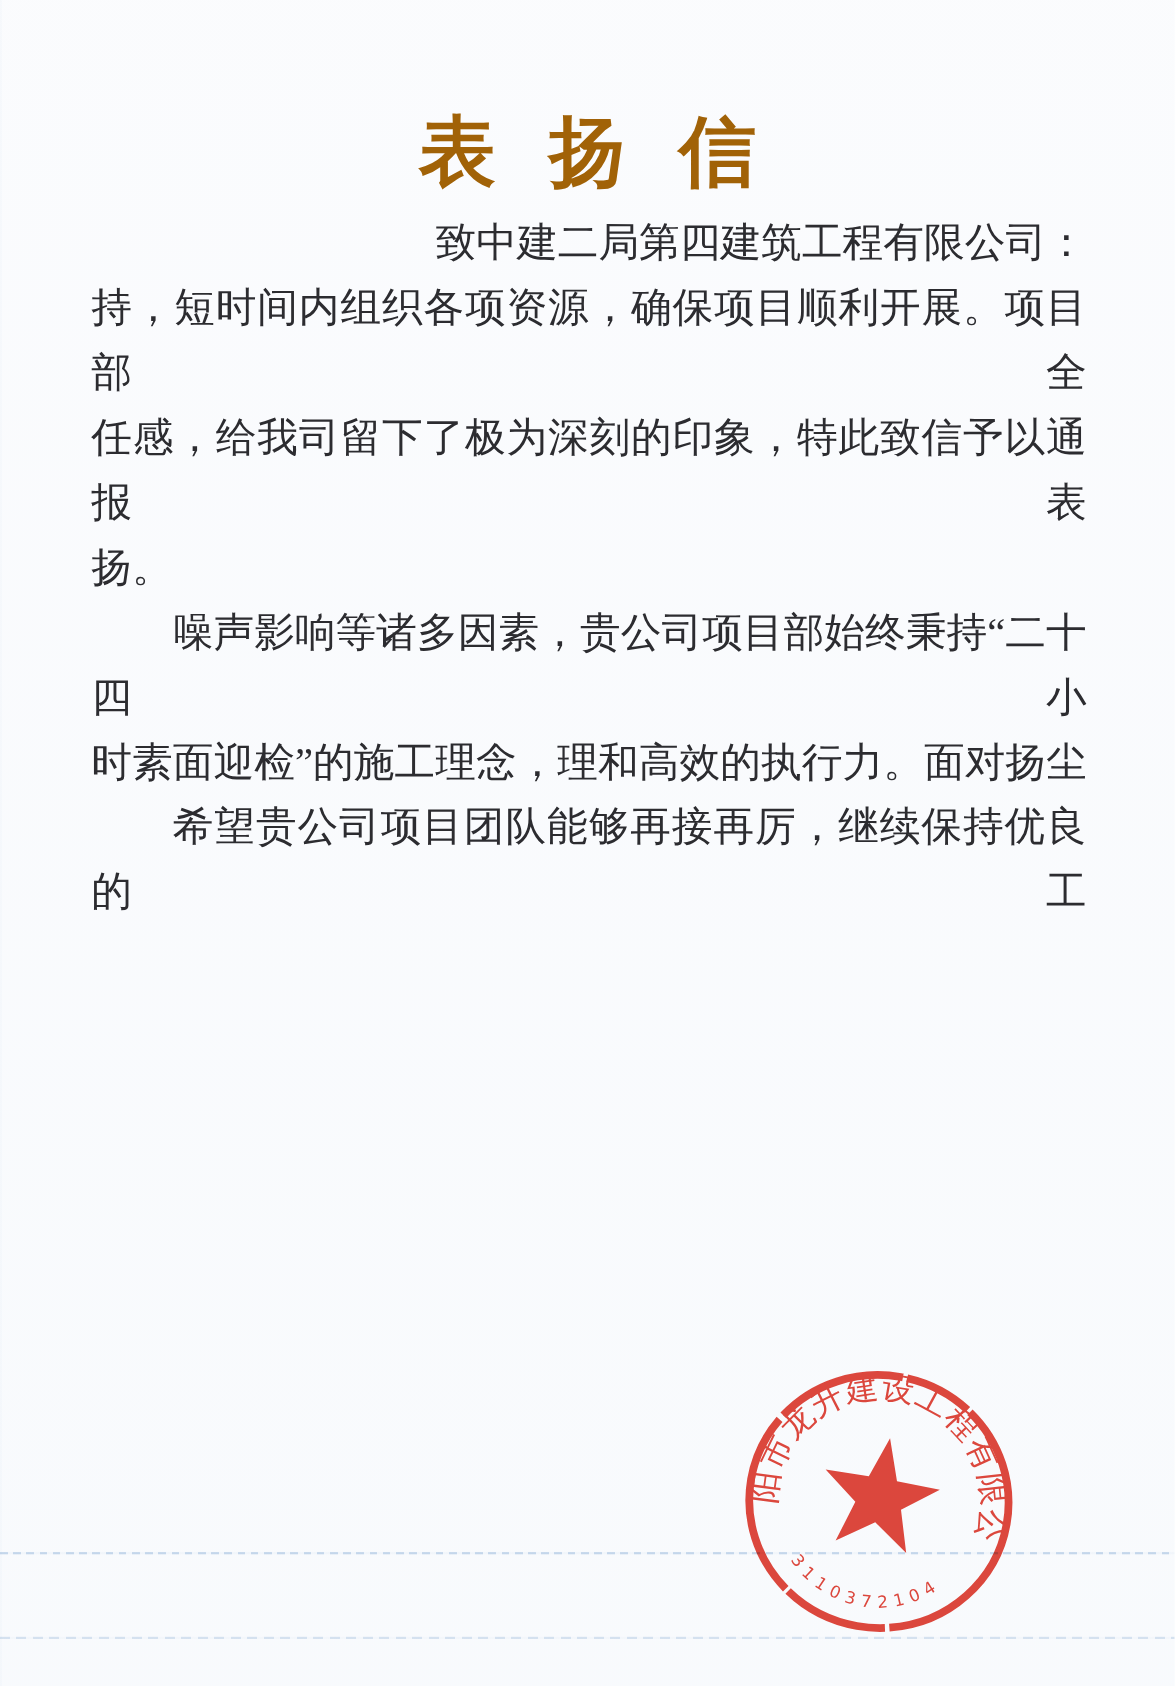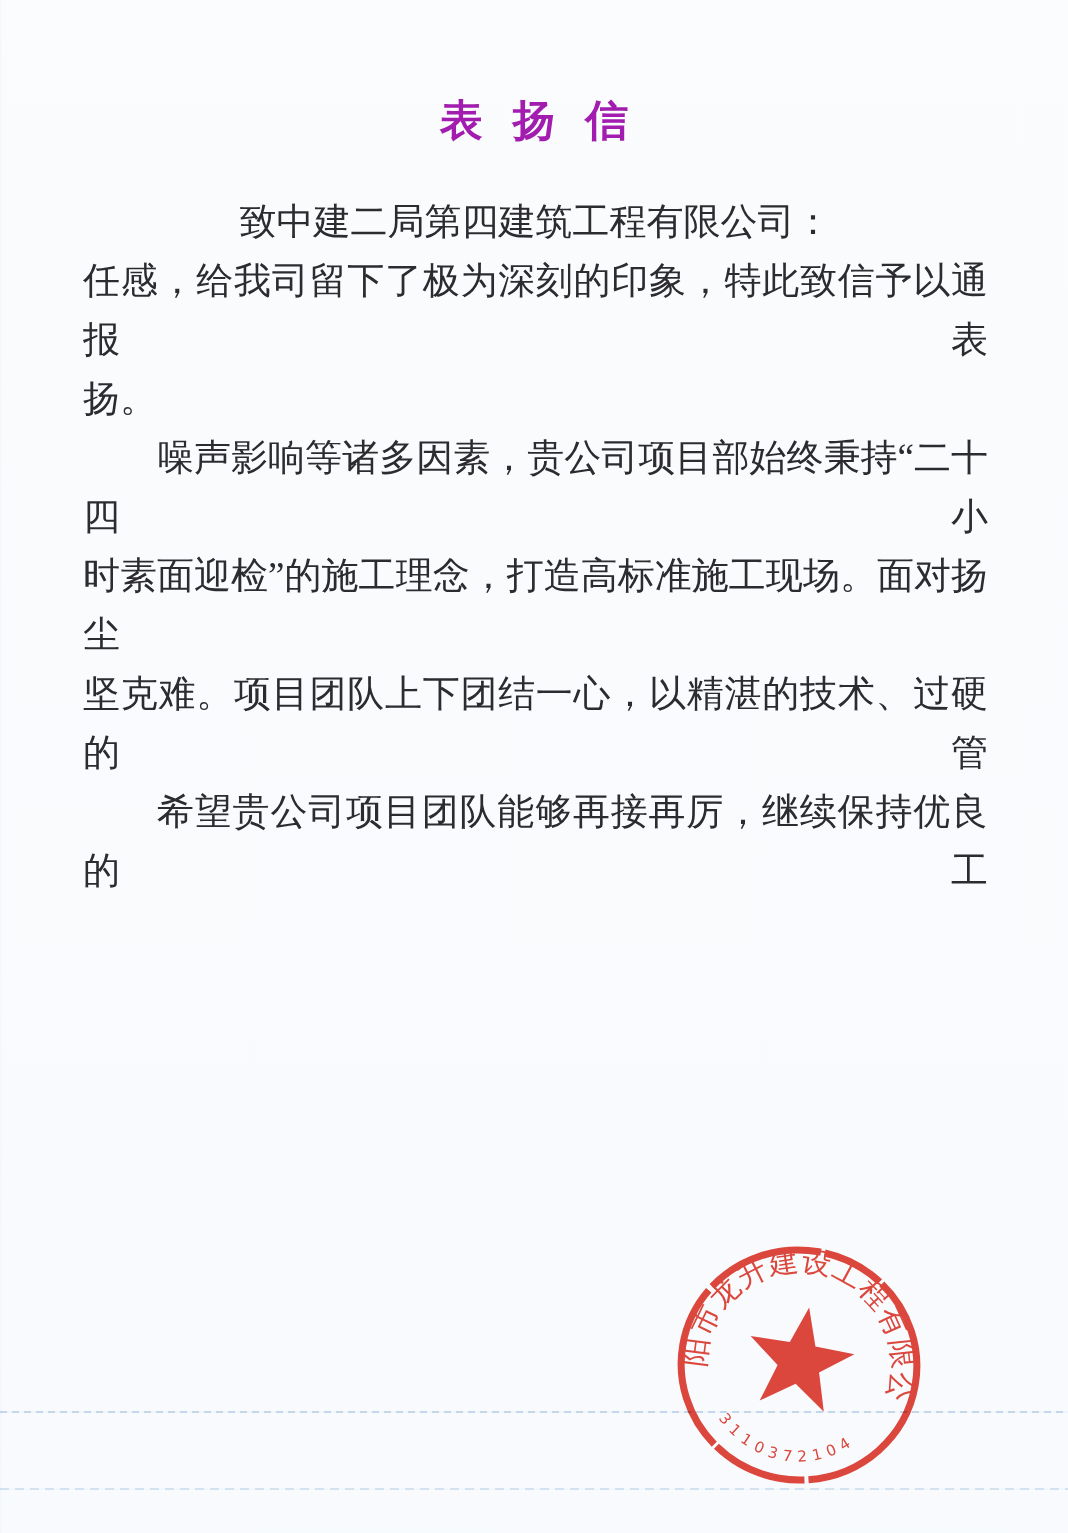--- a/index.html
+++ b/index.html
@@ -18,35 +18,35 @@
     position:absolute; inset:0;
     background:
       linear-gradient(90deg, rgba(210,225,240,0.10) 0 2px, transparent 2px 7px),
       linear-gradient(180deg, rgba(250,251,253,0.6), rgba(246,249,252,0.6));
     pointer-events:none;
   }
   .title {
     position: absolute;
     top: 92px; left: 0; right: 0;
     text-align: center;
-    font-size: 43px;
+    font-size: 70px;
     font-weight: bold;
-    color: #a21caf;
+    color: #a16207;
     letter-spacing: 0.22em;
     padding-left: 0.22em;
   }
   .content {
     position: absolute;
     top: 192px;
     left: 83px;
     right: 80px;
     font-size: 37px;
     line-height: 59px;
   }
-  .salutation { text-align: center; }
+  .salutation { text-align: right; }
   .line { text-align: justify; text-align-last: justify; }
   .line.last { text-align-last: left; }
   .line.indent { text-indent: 2em; }
   .scan-line {
     position: absolute;
     left: 0; right: 0;
     height: 2px;
     pointer-events: none;
   }
   .scan-line.one {
@@ -75,25 +75,25 @@
 <body>
 
 <div class="page">
 
   <div class="title">表 扬 信</div>
 
   <div class="content">
     <div class="salutation">致中建二局第四建筑工程有限公司：</div>
 
     <div>
+        <div class="line">持，短时间内组织各项资源，确保项目顺利开展。项目部全</div>
         <div class="line">任感，给我司留下了极为深刻的印象，特此致信予以通报表</div>
         <div class="line last">扬。</div>
         <div class="line indent">噪声影响等诸多因素，贵公司项目部始终秉持“二十四小</div>
-        <div class="line">时素面迎检”的施工理念，打造高标准施工现场。面对扬尘</div>
-        <div class="line">坚克难。项目团队上下团结一心，以精湛的技术、过硬的管</div>
+        <div class="line">时素面迎检”的施工理念，理和高效的执行力。面对扬尘</div>
         <div class="line indent">希望贵公司项目团队能够再接再厉，继续保持优良的工</div>
       </div>
 
   </div>
 
   <div class="scan-line one"></div>
   <div class="scan-line two"></div>
 
   <svg class="stamp" viewBox="0 0 248 242">
     <g transform="rotate(10 124 121)" fill="none">

